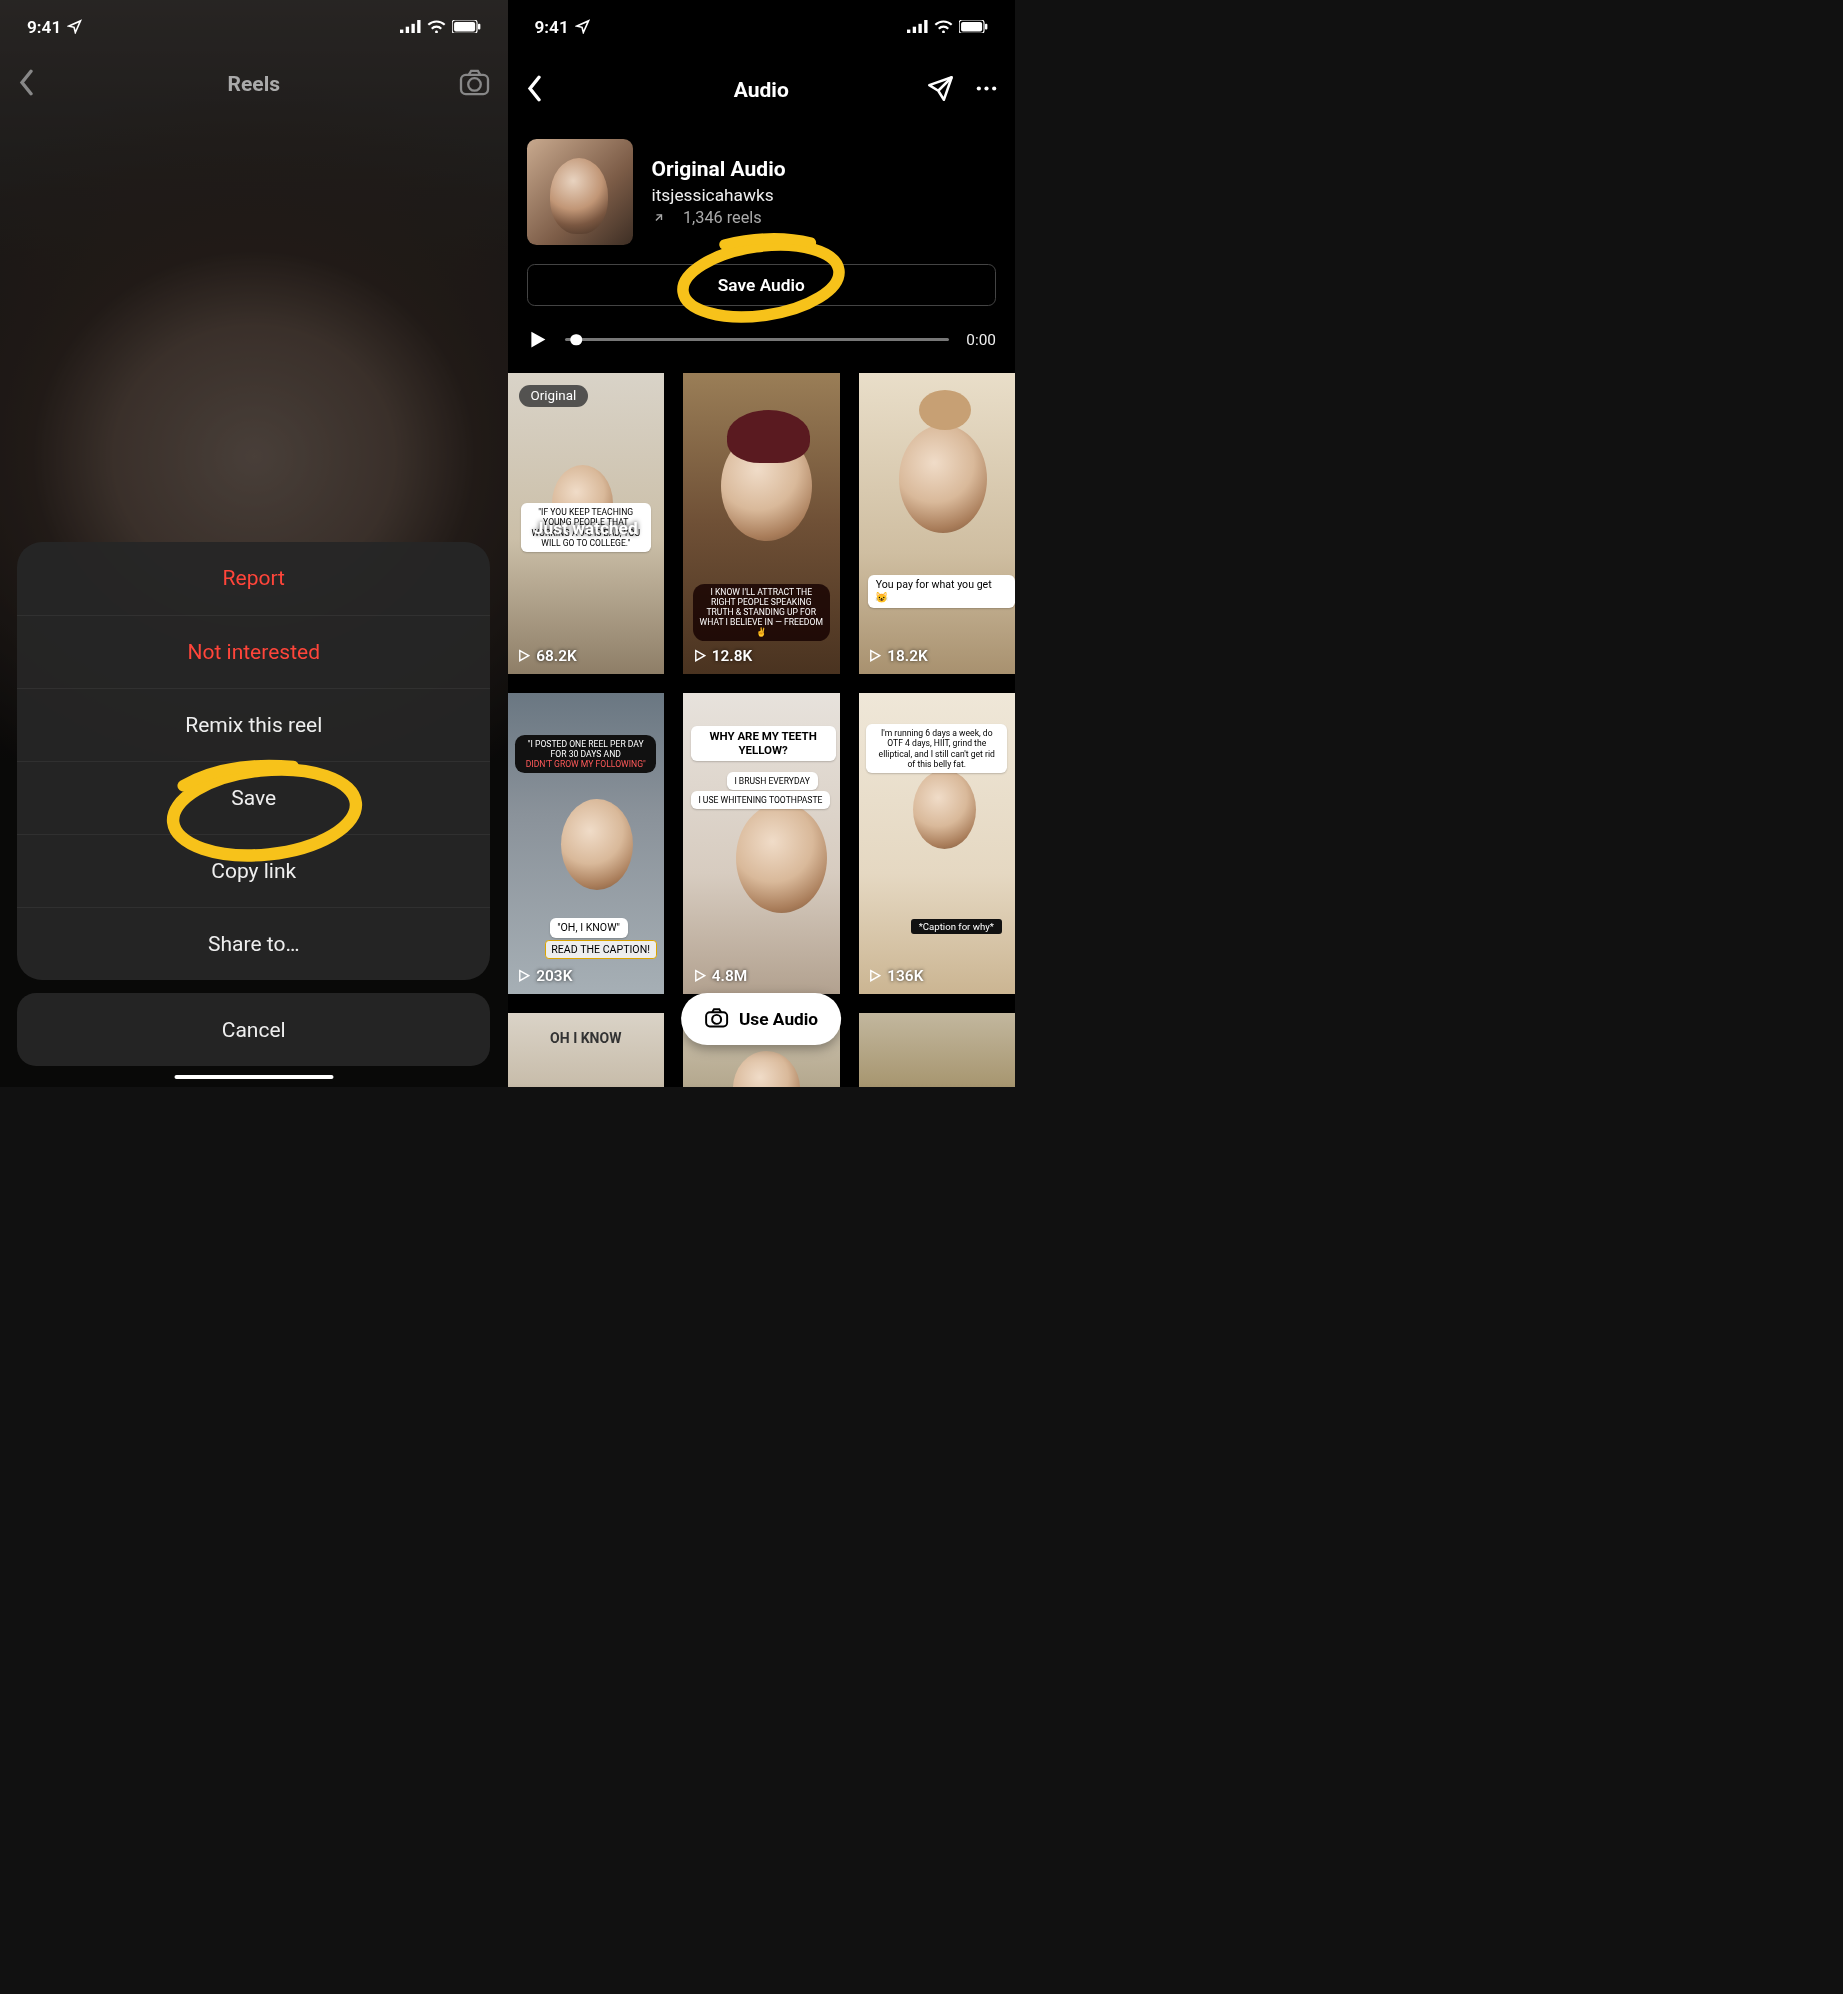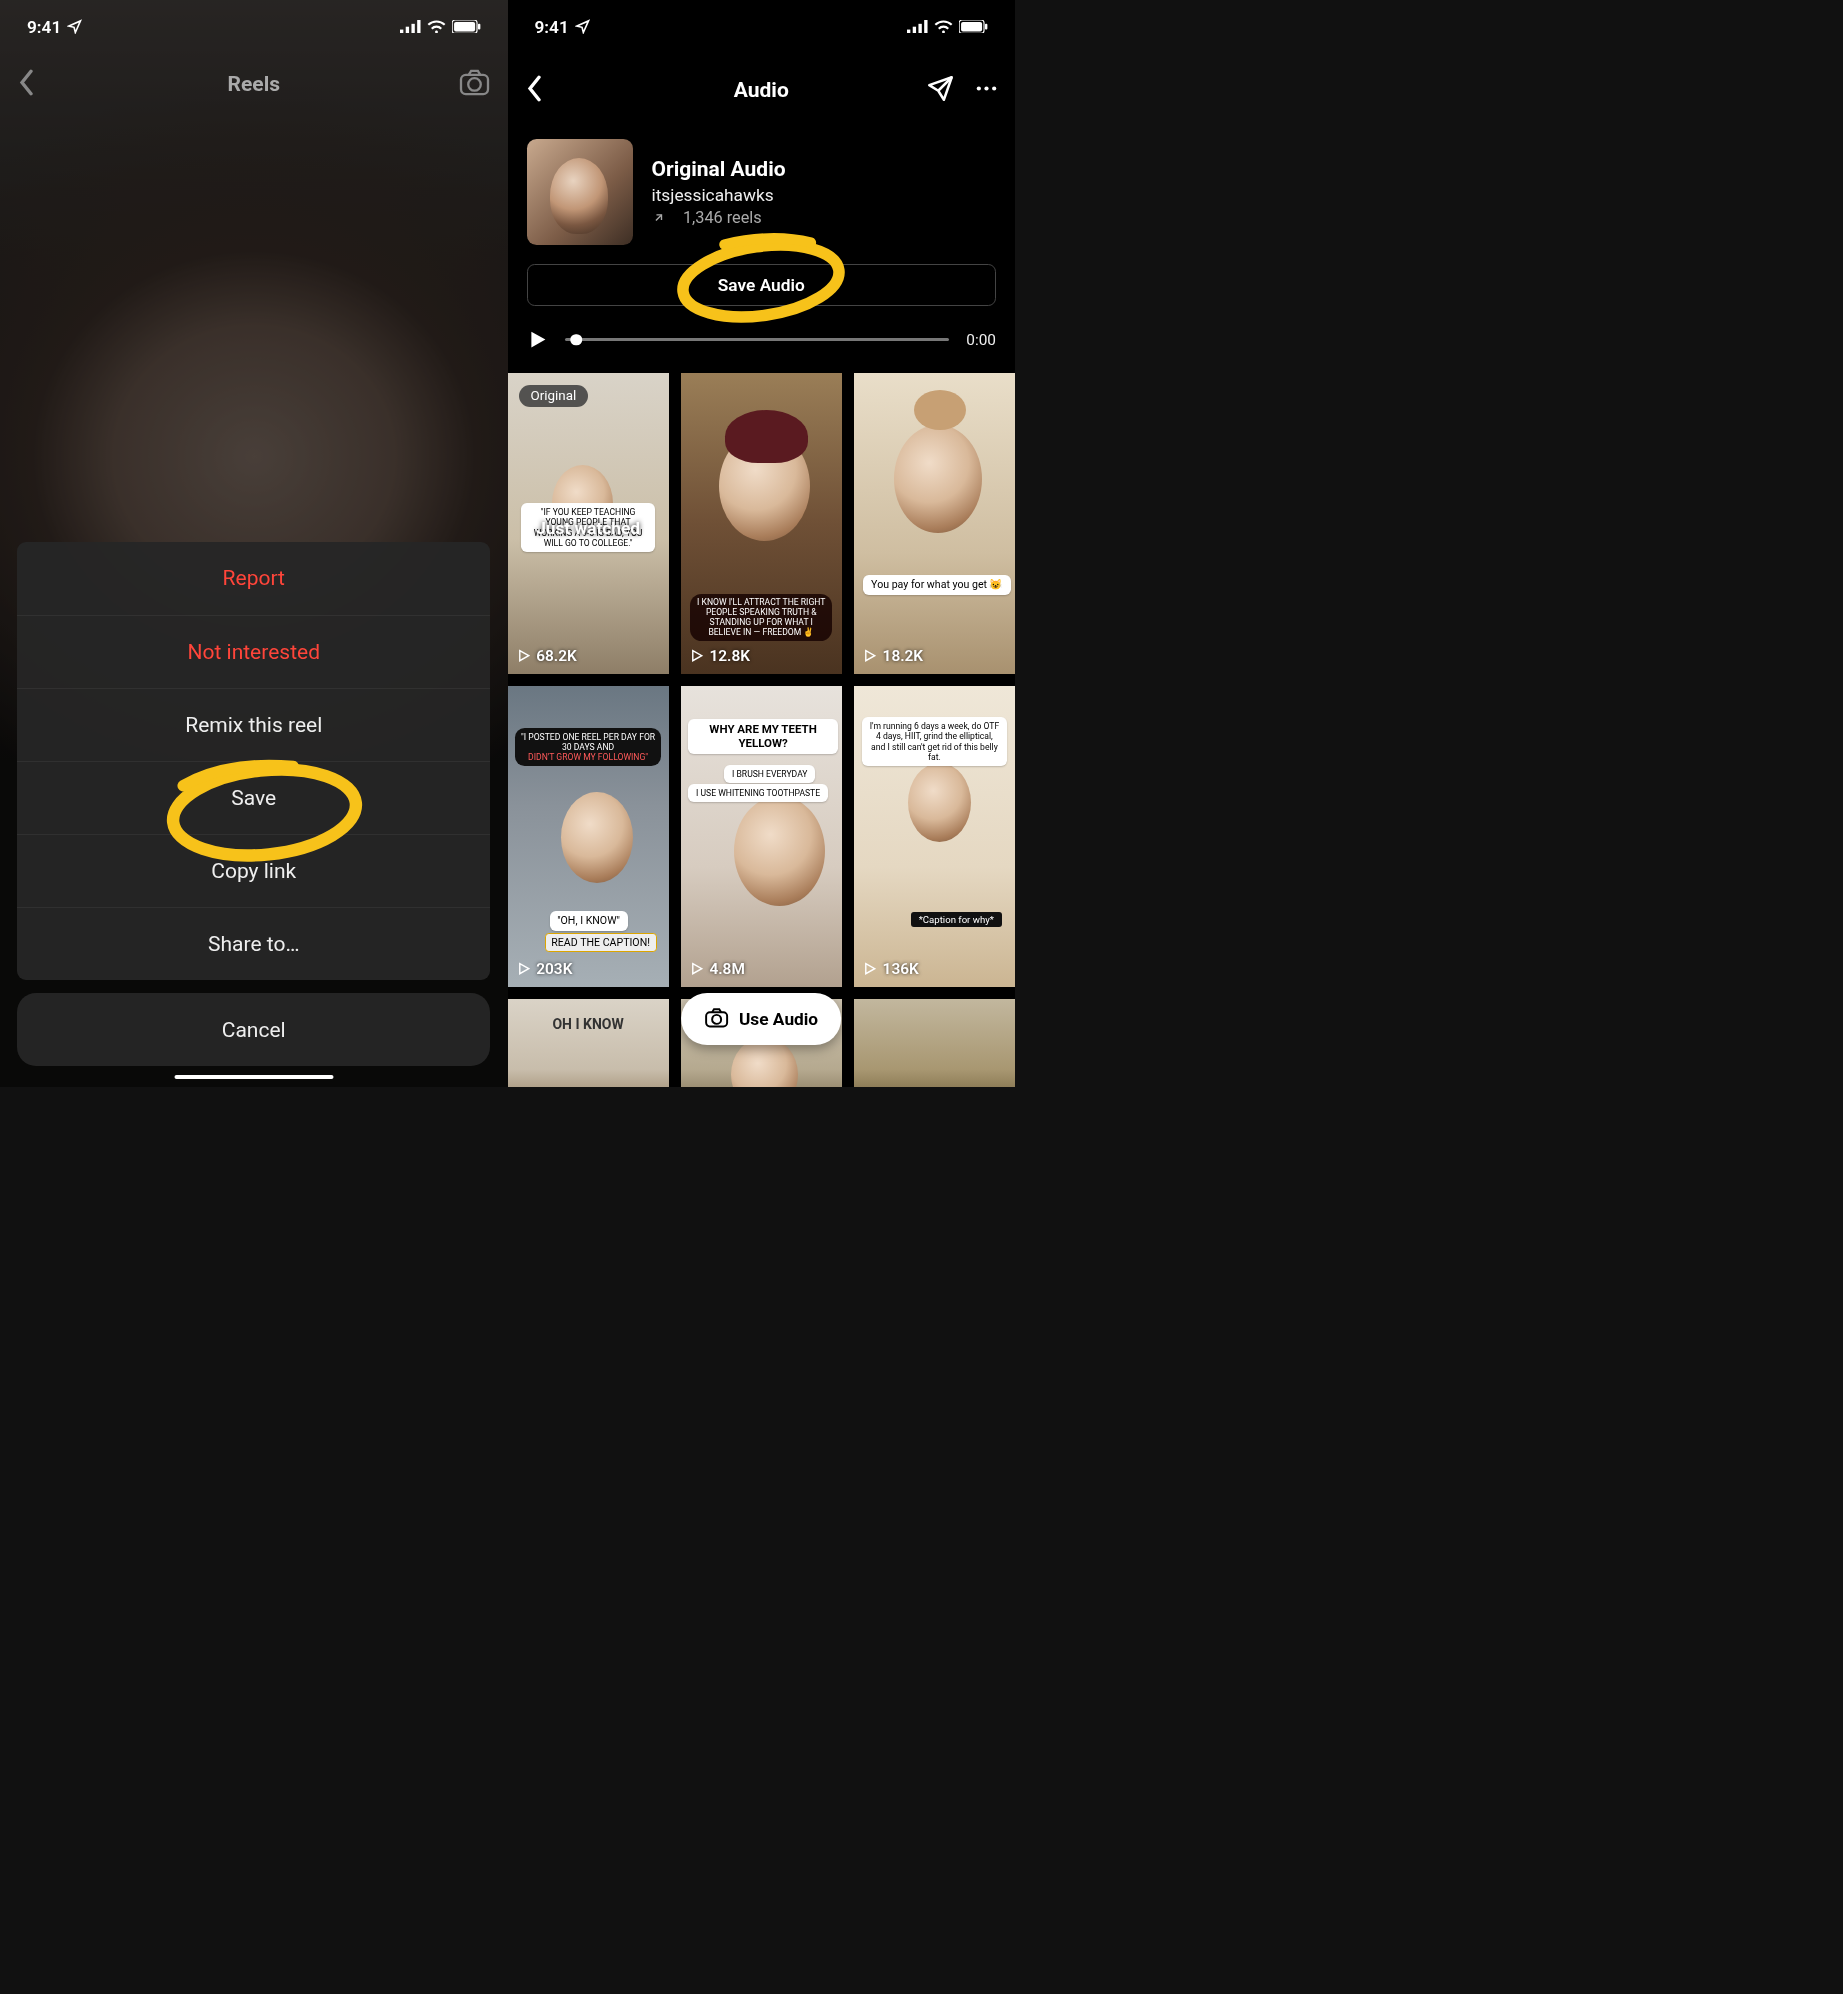--- a/index.html
+++ b/index.html
@@ -17,21 +17,21 @@
     background:
      radial-gradient(403px 375px at 50% 42%, #cbb0a0 0%, #a28676 35%, #5d4a41 55%, rgba(0,0,0,0)),
      linear-gradient(180deg,#6f6763 0%,#3d3934 30%,#1c1a18 70%);
     filter:brightness(0.55);
   }
   .reel-header { position:relative; display:flex; align-items:center; justify-content:space-between; padding: 58px 17.3px 0 17.3px; height:110px; color:#bbb; }
   .reel-title { position:absolute; left:0; right:0; text-align:center; color:#aaa; font-size:21px; font-weight:700; }
   
   .dim-overlay { position:absolute; inset:0; background:rgba(0,0,0,0.35); }
   .sheet-wrap { position:absolute; left:17.3px; right:17.3px; bottom:21px; }
-  .sheet-group { background:rgba(38,38,38,0.95); border-radius:9px; overflow:hidden; }
+  .sheet-group { background:rgba(38,38,38,0.95); border-radius:25px; overflow:hidden; }
   .sheet-item { height:73px; display:flex; align-items:center; justify-content:center; font-size:21px; color:#eee; border-top:1px solid rgba(255,255,255,0.06); cursor:pointer; }
   .sheet-item:first-child { border-top:none; }
   .sheet-item.destructive { color:#ff453a; }
   .sheet-cancel { margin-top:13.4px; background:rgba(38,38,38,0.95); border-radius:19px; height:73px; display:flex; align-items:center; justify-content:center; font-size:21px; color:#eee; cursor:pointer; }
   .home-indicator { position:absolute; bottom:7.7px; left:50%; transform:translateX(-50%); width:159px; height:4.8px; background:#fff; border-radius:2.9px; }
   
   .circle-highlight { position:absolute; pointer-events:none; }
   .circle-highlight svg { display:block; }
 
   
@@ -49,21 +49,21 @@
 
   .save-audio-row { padding: 0 19px 5.8px; position:relative; }
   .save-audio-btn { width:100%; height:42px; border:1px solid #444; border-radius:7.7px; background:transparent; color:#fff; font-size:17.3px; font-weight:600; cursor:pointer; }
 
   .player-row { display:flex; align-items:center; gap:17.3px; padding:17.3px 19px 11.5px; color:#fff; }
   .play-btn { width:21px; height:21px; cursor:pointer; }
   .progress { flex:1; height:3.8px; background:#777; border-radius:1.9px; position:relative; }
   .progress .thumb { position:absolute; left:3%; top:50%; transform:translate(-50%,-50%); width:11.5px; height:11.5px; border-radius:50%; background:#fff; }
   .time { font-size:15.4px; color:#eee; }
 
-  .grid { display:grid; grid-template-columns: repeat(3,1fr); gap:12px; padding-top:11.5px; }
+  .grid { display:grid; grid-template-columns: repeat(3,1fr); gap:19px; padding-top:11.5px; }
   .cell { position:relative; height:301px; overflow:hidden; }
   .cell .bg { position:absolute; inset:0; }
   .cell .plays { position:absolute; left:9.6px; bottom:9.6px; color:#fff; font-size:15.4px; font-weight:600; display:flex; align-items:center; gap:5.8px; text-shadow:0 0 3.8px rgba(0,0,0,0.8); }
   .cell .original-badge { position:absolute; left:11.5px; top:11.5px; background:rgba(60,60,60,0.85); color:#fff; padding:3.8px 11.5px; border-radius:13.4px; font-size:13.4px; }
   .cell .just-watched { position:absolute; left:0; right:0; top:48%; text-align:center; color:#fff; font-size:17.3px; font-weight:700; text-shadow:0 0 5.8px rgba(0,0,0,0.9); }
   .caption-box { position:absolute; background:#fff; color:#000; border-radius:5.8px; padding:3.8px 7.7px; font-size:10.6px; line-height:1.2; box-shadow:0 1px 1.9px rgba(0,0,0,0.2); }
   .caption-box.tiny { font-size:8.6px; }
   .caption-dark { position:absolute; left:9.6px; right:9.6px; background:rgba(20,0,0,0.8); color:#fff; border-radius:11.5px; padding:3.8px 5.8px; font-size:8.6px; text-align:center; }
   .caption-yellow { position:absolute; left:13.4px; background:#eee; color:#000; border:1px solid #dca500; border-radius:3.8px; padding:1.9px 5.8px; font-size:10.6px; }
   .use-audio-btn { position:absolute; left:50%; bottom:42px; transform:translateX(-50%); background:#fff; color:#000; border-radius:29px; padding:13.4px 23px; display:flex; align-items:center; gap:9.6px; font-size:17.3px; font-weight:700; box-shadow:0 3.8px 11.5px rgba(0,0,0,0.35); cursor:pointer; z-index:5; }

